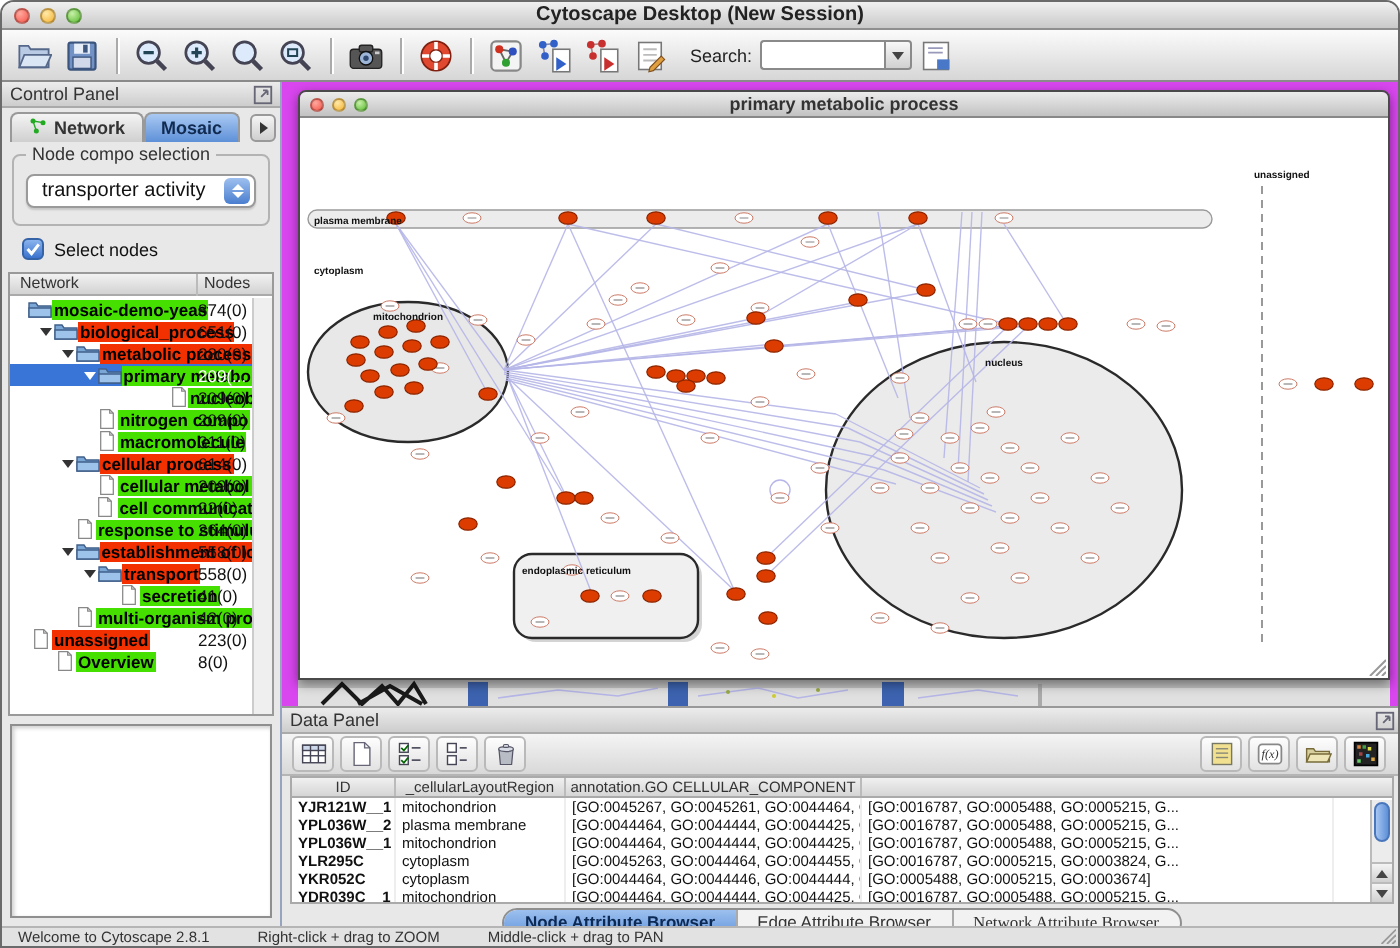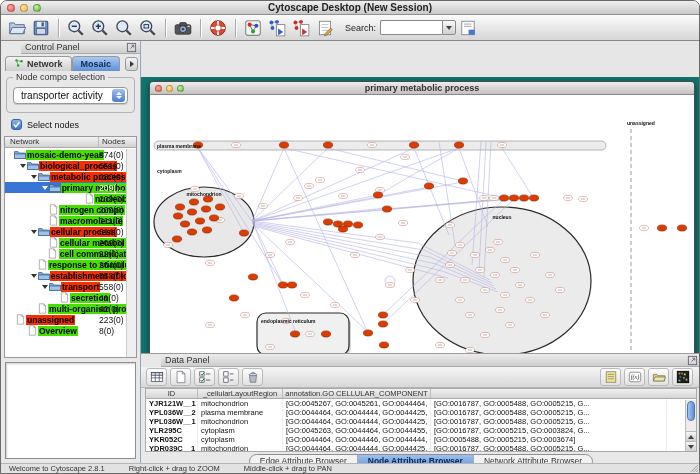--- a/index.html
+++ b/index.html
@@ -25,21 +25,21 @@
   .search-label{font-size:9px;color:#222;margin:0 4px 0 8px;}
   .searchbox{display:flex;align-items:center;height:15px;}
   .searchbox input{width:62px;height:15px;border:1px solid #8a8a8a;border-right:0;font-size:9px;padding:0 3px;
     border-radius:2px 0 0 2px;background:#fff;outline:none;}
   .search-arrow{width:14px;height:15px;border:1px solid #8a8a8a;background:linear-gradient(#f8f8f8,#d0d0d0);
     border-radius:0 2px 2px 0;display:flex;align-items:center;justify-content:center;}
   .search-arrow i{width:0;height:0;border-left:3px solid transparent;border-right:3px solid transparent;border-top:4px solid #444;}
   
   .control-panel{position:absolute;top:40px;left:0;width:140px;bottom:10px;background:#e8e8e8;border-right:1px solid #97a4c0;}
   .panel-header{position:relative;height:13px;background:linear-gradient(#ececec,#cdcdcd);border-bottom:1px solid #aaa;
-    font-size:9px;color:#333;padding:1px 4px;margin-left:20px;}
+    font-size:9px;color:#333;padding:1px 4px;}
   .float-icon{position:absolute;right:3px;top:1px;width:11px;height:11px;cursor:pointer;}
   .float-icon svg{width:11px;height:11px;}
   .cp-tabs{display:flex;align-items:flex-end;height:17px;padding:2px 2px 0 4px;}
   .cp-tab{display:flex;align-items:center;gap:3px;height:15px;padding:0 8px;font-size:9px;font-weight:bold;color:#333;
     background:linear-gradient(#f4f4f4,#cfcfcf);border:1px solid #999;border-bottom:0;border-radius:4px 4px 0 0;cursor:pointer;}
   .cp-tab.sel{background:linear-gradient(#a9c9f2,#5e90d8);color:#102a50;}
   .cp-tab svg{width:10px;height:10px;}
   .cp-tab-arrow{margin-left:auto;width:13px;height:14px;border:1px solid #999;border-radius:3px;
     background:linear-gradient(#f4f4f4,#cfcfcf);display:flex;align-items:center;justify-content:center;cursor:pointer;}
   .cp-tab-arrow i{width:0;height:0;border-top:3px solid transparent;border-bottom:3px solid transparent;border-left:4px solid #333;}
@@ -71,21 +71,21 @@
   .lbl-clip{overflow:hidden;max-width:78px;}
   .lbl{display:inline-block;font-weight:bold;color:#000;padding:0 1px;}
   .lbl.green{background:#46e000;}
   .lbl.red{background:#f23000;}
   .tcount{position:absolute;left:94px;color:#111;}
   .trow.sel .tcount{color:#fff;}
   .tree-scrollbar{position:absolute;top:12px;right:0;width:10px;bottom:0;background:#efefef;border-left:1px solid #ccc;}
   .overview-box{position:absolute;left:4px;right:4px;top:321px;bottom:4px;background:#fff;
     border:1px solid #8f8f8f;box-shadow:inset 1px 1px 2px rgba(0,0,0,.2);}
   
-  .mdi{position:absolute;left:140px;top:40px;width:560px;height:312px;background:#0f766e;overflow:hidden;margin-top:36px;}
+  .mdi{position:absolute;left:140px;top:40px;width:560px;height:312px;background:#d946ef;overflow:hidden;}
   .net-window{position:absolute;left:8px;top:4px;width:546px;height:295px;border:1px solid #4a4a4a;
     border-radius:4px 4px 0 0;overflow:hidden;box-shadow:0 2px 6px rgba(0,0,0,.45);}
   .net-titlebar{position:relative;height:13px;background:linear-gradient(#ececec,#c2c2c2);border-bottom:1px solid #888;}
   .net-lights{position:absolute;left:5px;top:3px;display:flex;gap:4px;}
   .net-lights .light{width:7px;height:7px;}
   .net-title{position:absolute;left:0;right:0;top:1px;text-align:center;font-size:9px;font-weight:bold;color:#333;}
   .net-canvas{position:absolute;top:13px;left:0;right:0;bottom:0;background:#fff;}
   .net-canvas svg.main{position:absolute;left:0;top:0;width:545px;height:280px;}
   .grip{position:absolute;right:1px;bottom:1px;width:10px;height:10px;}
   .bg-windows{position:absolute;left:8px;top:299px;width:546px;height:13px;}
@@ -106,21 +106,21 @@
   .dp-thumb{position:absolute;top:1px;left:1px;width:8px;height:20px;border-radius:4px;
     background:linear-gradient(90deg,#a6c6f2,#5e90d8);border:1px solid #4a77bb;}
   .dp-arrows{position:absolute;bottom:0;left:0;width:10px;height:20px;display:flex;flex-direction:column;}
   .dp-arrows b{flex:1;display:flex;align-items:center;justify-content:center;background:linear-gradient(#f4f4f4,#d0d0d0);border-top:1px solid #bbb;}
   .dp-arrows i{width:0;height:0;border-left:3px solid transparent;border-right:3px solid transparent;}
   .dp-arrows .au i{border-bottom:4px solid #444;}
   .dp-arrows .ad i{border-top:4px solid #444;}
   .dp-tabs{position:absolute;left:0;right:0;top:100px;display:flex;justify-content:center;}
   .dp-tabgroup{display:flex;border:1px solid #8f8f8f;border-radius:8px;overflow:hidden;background:#f2f2f2;}
   .dp-tab{font-size:8.5px;line-height:13px;padding:0 10px;color:#333;border-right:1px solid #aaa;cursor:pointer;}
-  .dp-tab:last-child{border-right:0;}
+  .dp-tab:last-child{border-right:0;font-family:Liberation Serif, serif;}
   .dp-tab.sel{background:linear-gradient(#9dc0ee,#6497dd);font-weight:bold;color:#0d2a55;}
   
   .statusbar{position:absolute;left:0;right:0;bottom:0;height:10px;background:#e2e2e2;border-top:1px solid #b5b5b5;
     display:flex;align-items:center;font-size:7.5px;color:#333;}
   .statusbar span{margin-left:8px;}
   .statusbar span + span{margin-left:24px;}
   .app-grip{position:absolute;right:1px;bottom:1px;width:9px;height:9px;}
 </style>
 </head>
 <body>
@@ -941,22 +941,22 @@
               <i></i>
             </b>
           <b class="ad">
               <i></i>
             </b>
         </div>
       </div>
     </div>
     <div class="dp-tabs">
       <div class="dp-tabgroup" id="dp-tabs">
+          <div class="dp-tab sel">Node Attribute Browser</div>
           <div class="dp-tab">Edge Attribute Browser</div>
-          <div class="dp-tab sel">Node Attribute Browser</div>
           <div class="dp-tab">Network Attribute Browser</div>
         </div>
     </div>
   </div>
 
   <div class="statusbar" id="statusbar">
       <span>Welcome to Cytoscape 2.8.1</span>
       <span>Right-click + drag to ZOOM</span>
       <span>Middle-click + drag to PAN</span>
     </div>

